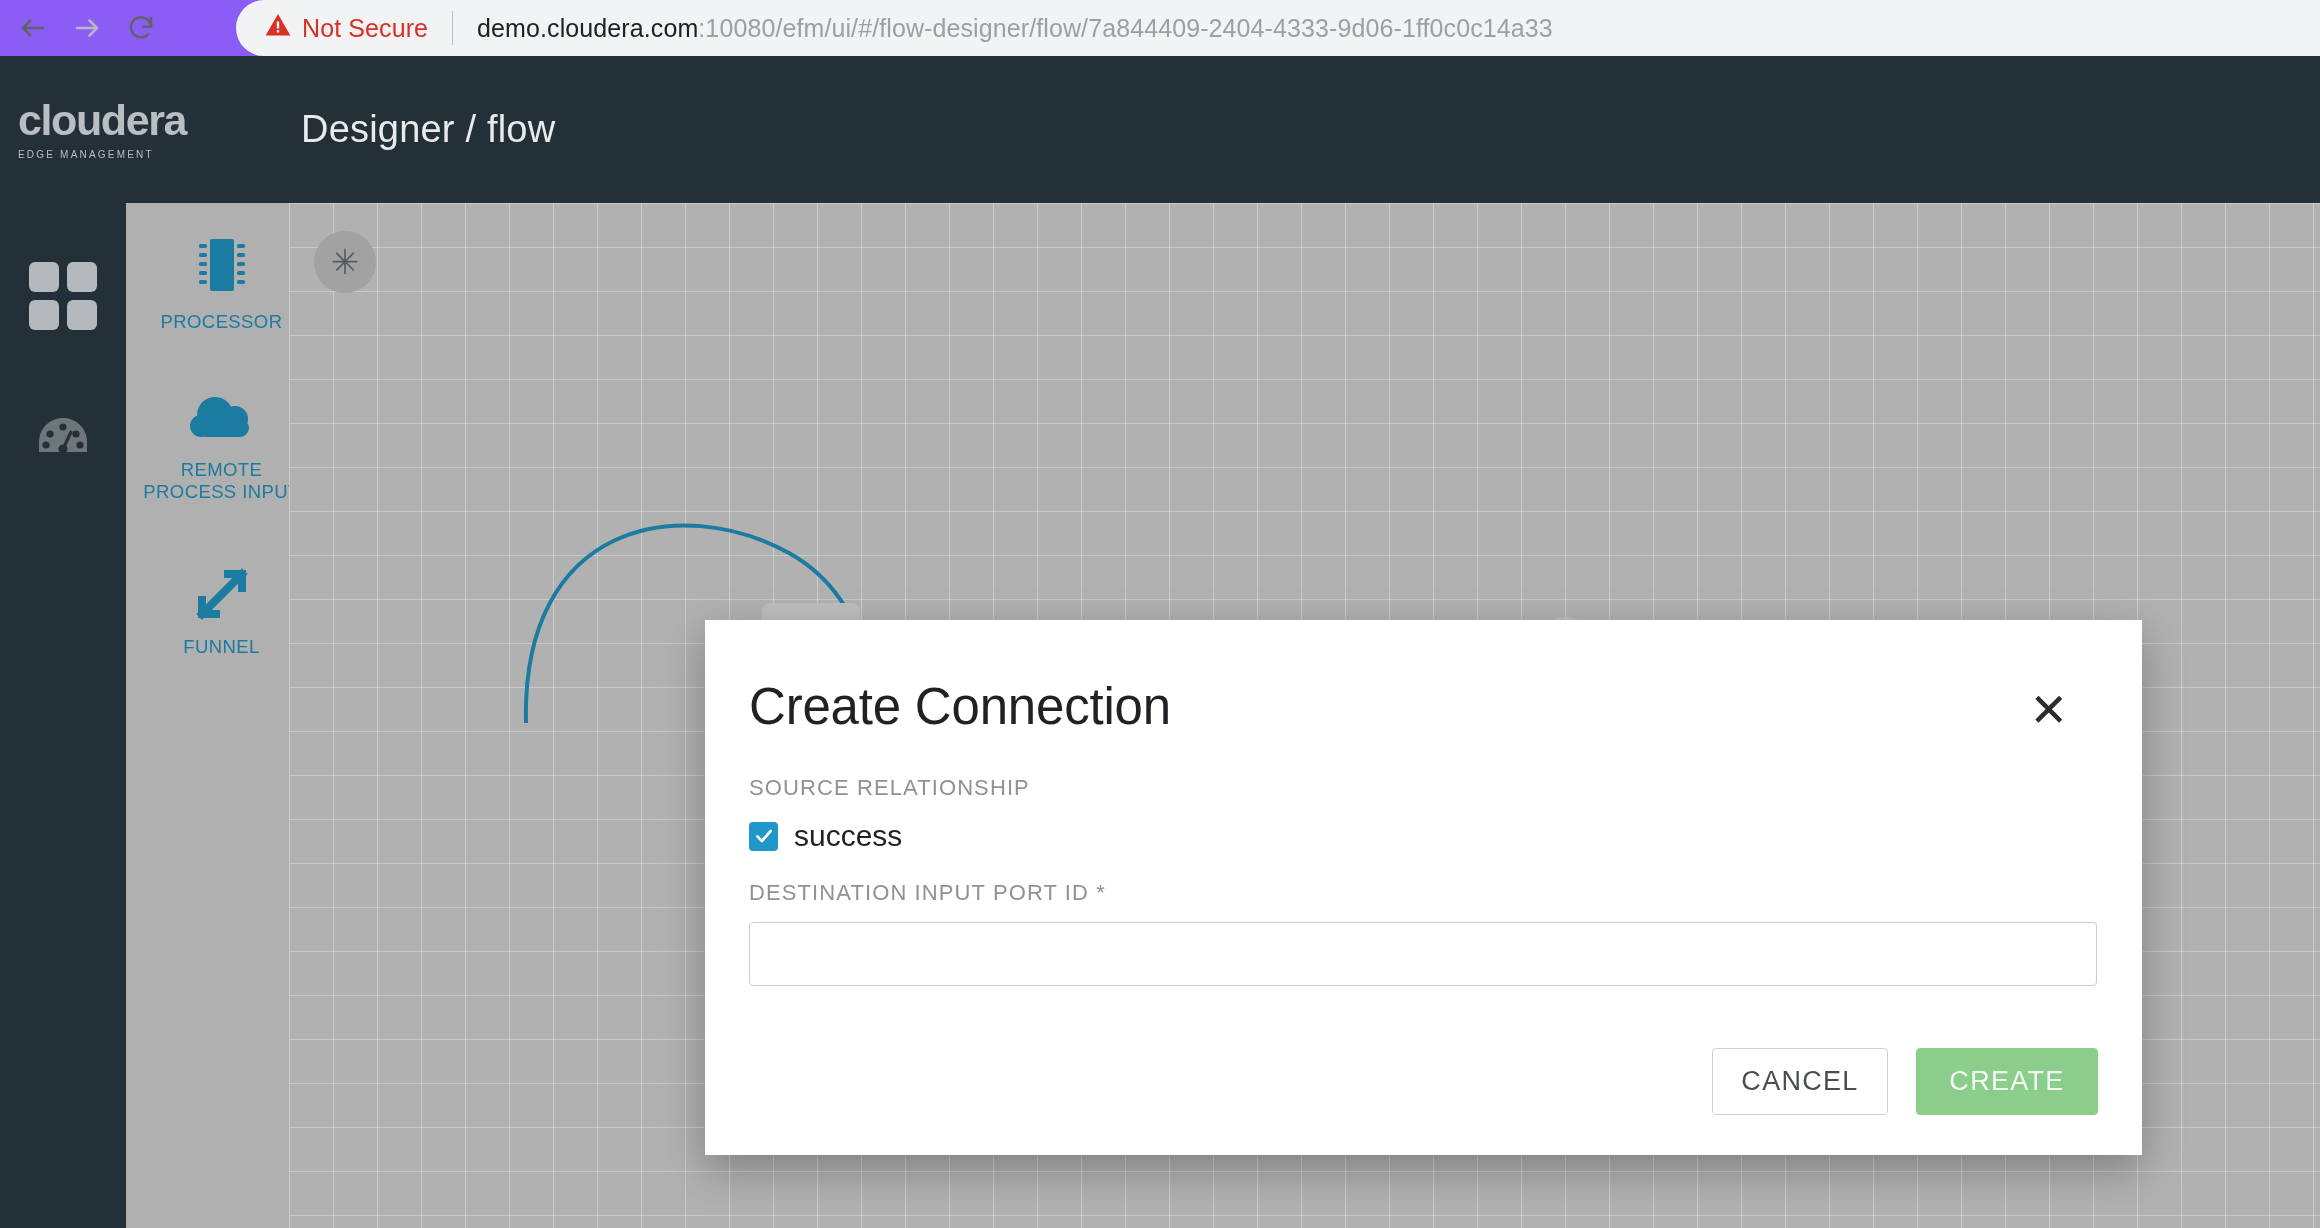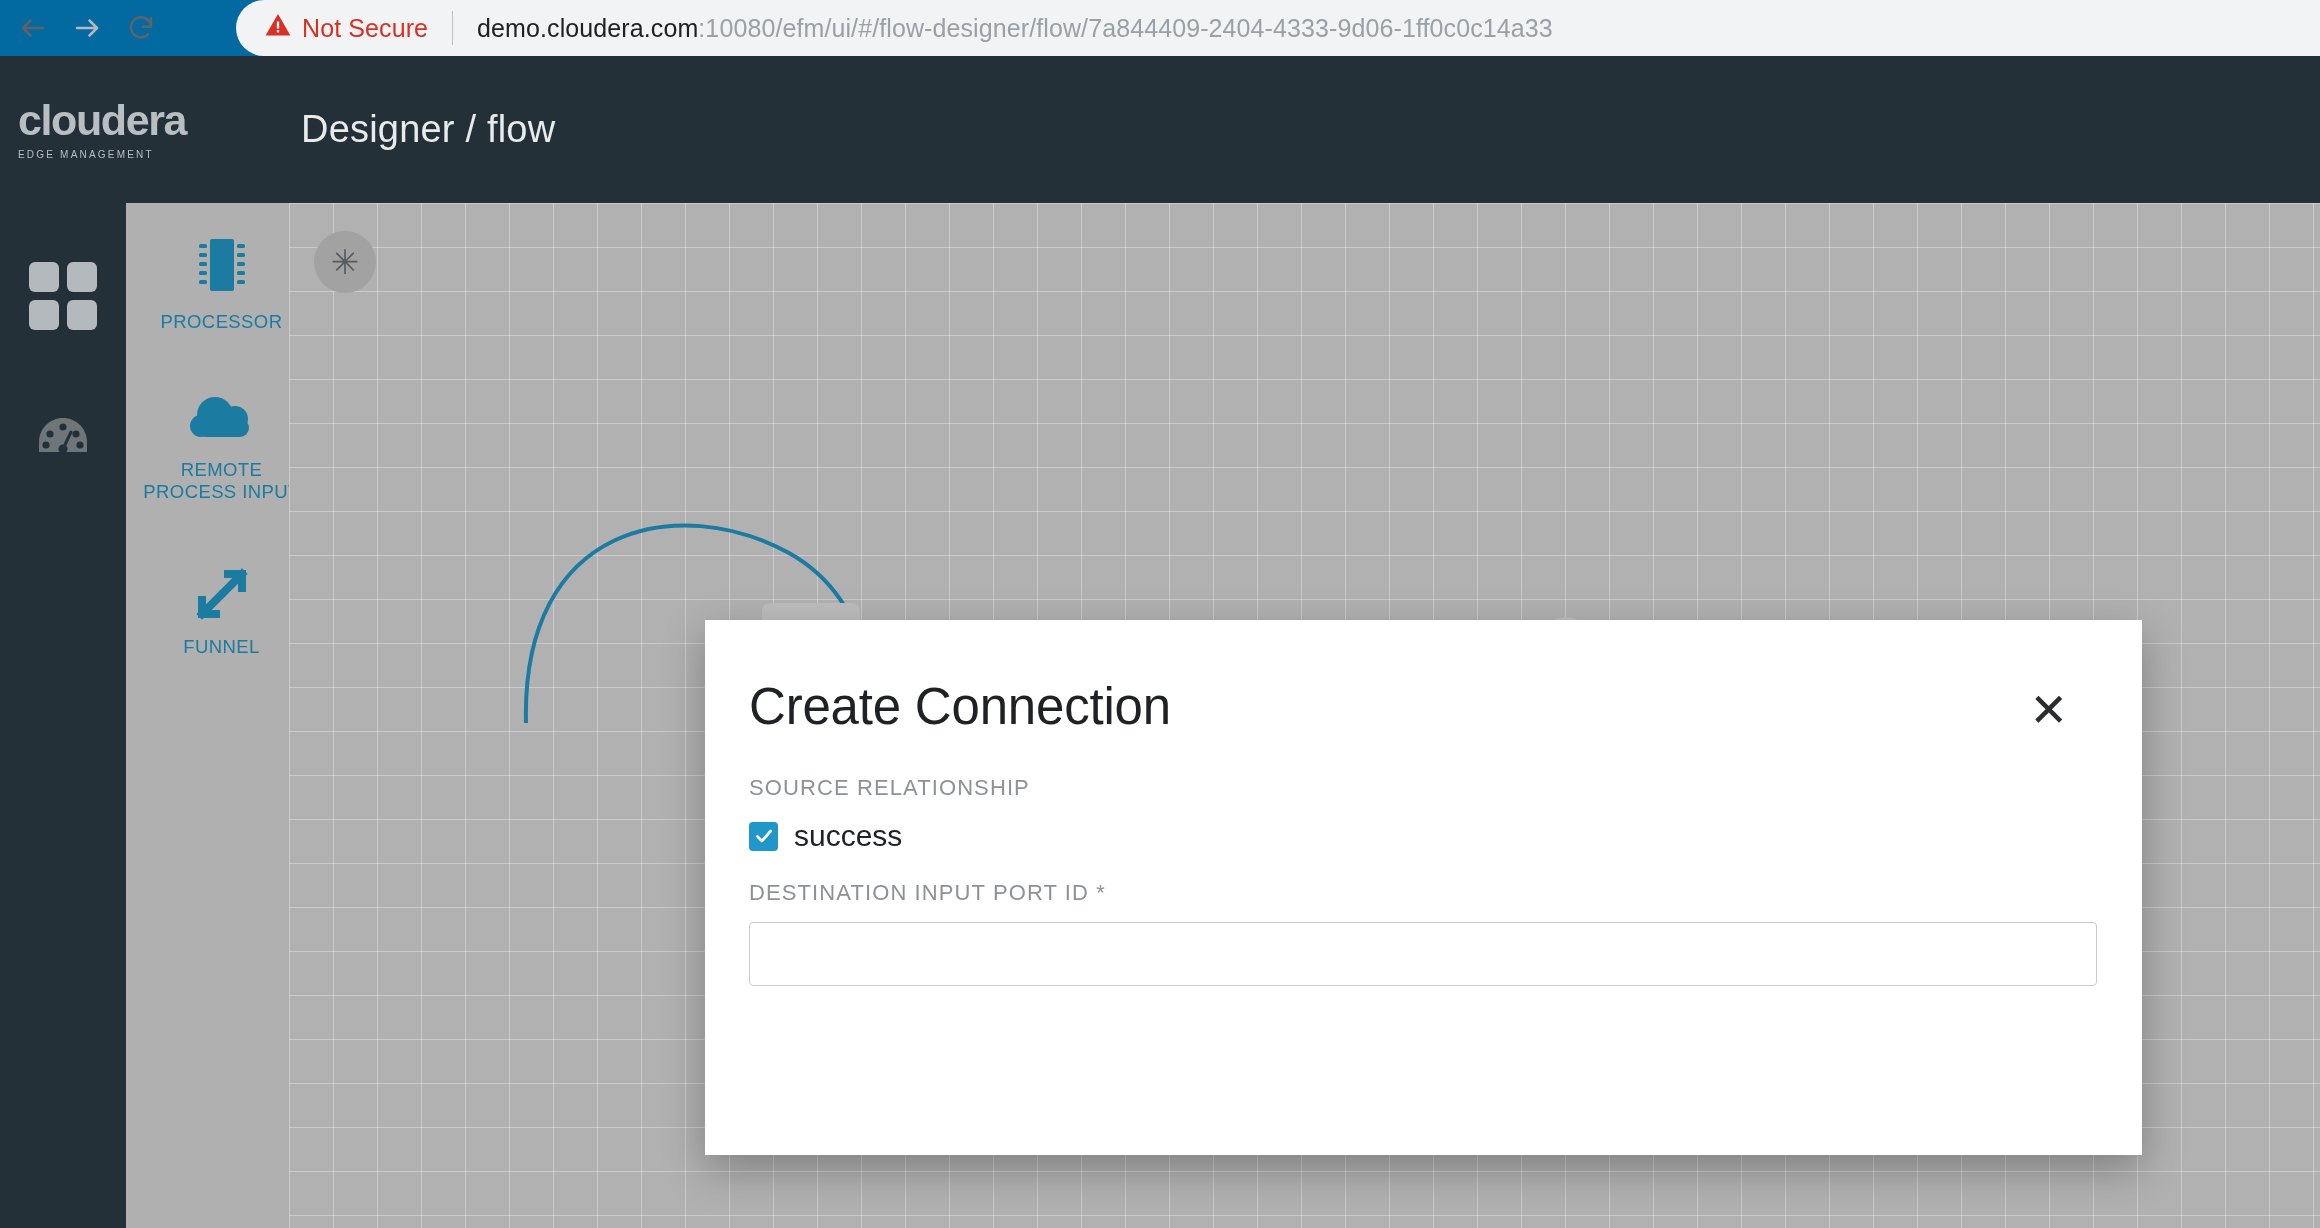--- a/index.html
+++ b/index.html
@@ -7,21 +7,21 @@
     width: 2320px; height: 1228px;
     font-family: "Liberation Sans", sans-serif;
     background: #ffffff;
     overflow: hidden;
   }
 
   
   .browser-bar {
     position: absolute; left: 0; top: 0;
     width: 2320px; height: 56px;
-    background: #0369a1;
+    background: #8b5cf6;
     display: flex; align-items: center;
   }
   .nav-btn {
     width: 54px; height: 54px;
     display: flex; align-items: center; justify-content: center;
     color: #5f6368;
   }
   .nav-btn.first { margin-left: 6px; }
   .nav-btn svg { display: block; }
   .nav-btn.disabled { color: #b6b9bd; }
@@ -372,14 +372,18 @@
               <polyline points="4,12.5 9.5,18 20,6"></polyline>
             </svg>
         </span>
         <span class="relationship-name">success</span>
       </div>
 
       <div class="field-label second">DESTINATION INPUT PORT ID *</div>
       <input class="text-input" type="text" value="" style="">
     </div>
 
+    <div class="modal-foot">
+      <div class="btn btn-cancel">CANCEL</div>
+      <div class="btn btn-create">CREATE</div>
+    </div>
   </div>
 </div>
 
 </body></html>

